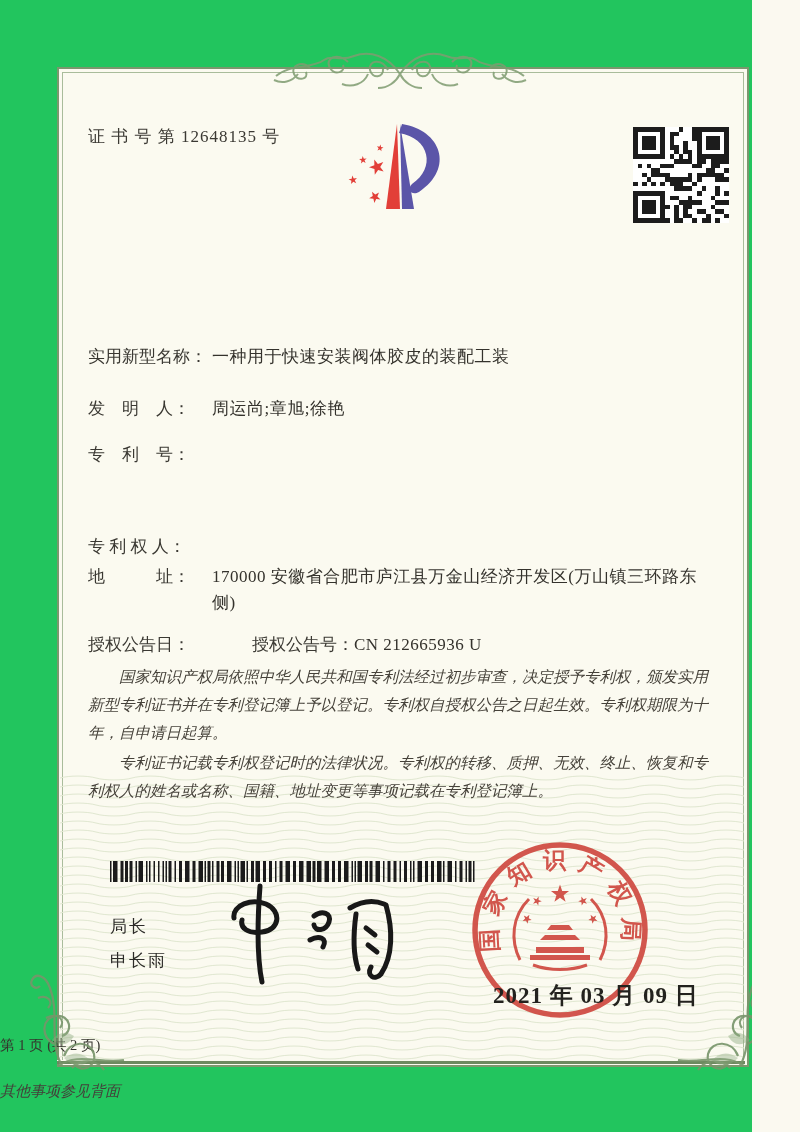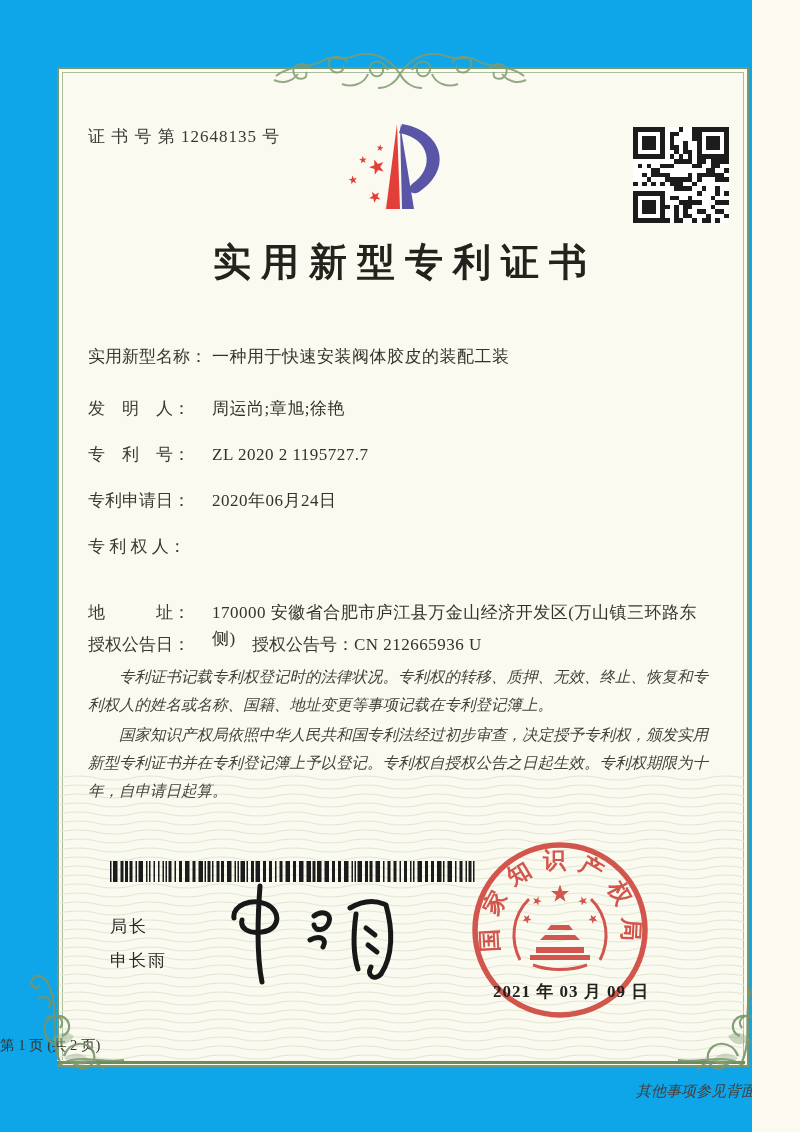--- a/index.html
+++ b/index.html
@@ -1,17 +1,17 @@
 <!DOCTYPE html>
 <html><head>
 <meta charset="utf-8">
 <style>
   html,body{margin:0;padding:0;}
   body{width:800px;height:1132px;background:#fbf9f0;font-family:"Liberation Serif","DejaVu Serif",serif;}
-  .page{position:relative;width:752px;height:1132px;background:#0ea5e9;overflow:hidden;text-decoration:underline;}
+  .page{position:relative;width:752px;height:1132px;background:#22c55e;overflow:hidden;text-decoration:underline;}
   
   .frame{position:absolute;left:57px;top:67px;width:688px;height:996px;border:2px solid #7b976d;background:#fbfaf0;}
   .frame::before{content:"";position:absolute;left:3px;top:3px;right:3px;bottom:3px;border:1px solid #a9bc9b;}
   .frame-bottom-accent{position:absolute;left:57px;top:1060px;width:688px;height:4px;background:#6d8a60;border-top:1px solid #fbfaf0;box-sizing:border-box;}
   
   .deco{position:absolute;pointer-events:none;}
   #waves-svg{left:60px;top:772px;z-index:1;}
   #top-flourish{left:262px;top:40px;z-index:2;}
   #corner-left{left:18px;top:948px;z-index:4;}
   #corner-right{left:672px;top:948px;z-index:4;}
@@ -32,23 +32,23 @@
   
   .paras{position:absolute;left:88px;top:663px;width:628px;z-index:2;
          font-style:italic;font-size:15.5px;line-height:28px;color:#46423a;}
   .paras p{margin:0 0 2px 0;text-indent:2em;}
   
   #barcode-svg{left:110px;top:861px;z-index:2;}
   .director-title{position:absolute;left:110px;top:915px;z-index:2;font-family:"Liberation Sans","DejaVu Sans",sans-serif;font-size:17px;color:#2c2b28;letter-spacing:2px;}
   .director-name{position:absolute;left:110px;top:949px;z-index:2;font-family:"Liberation Sans","DejaVu Sans",sans-serif;font-size:17px;color:#2c2b28;letter-spacing:2px;}
   #signature-svg{left:218px;top:878px;z-index:2;}
   #seal-svg{left:465px;top:835px;z-index:3;opacity:.93;}
-  .seal-date{position:absolute;left:493px;top:980px;z-index:4;font-size:17px;font-weight:700;color:#23221e;letter-spacing:1px;white-space:pre;}
+  .seal-date{position:absolute;left:493px;top:980px;z-index:4;font-size:23px;font-weight:700;color:#23221e;letter-spacing:1px;white-space:pre;}
   .page-footer{position:absolute;left:0;top:1036px;width:756px;z-index:2;font-size:14.5px;color:#35332d;}
-  .back-note{position:absolute;left:0;top:1082px;width:756px;text-align:right;z-index:2;font-style:italic;font-size:15px;color:#44403a;}
+  .back-note{position:absolute;left:0;top:1082px;width:756px;text-align:left;z-index:2;font-style:italic;font-size:15px;color:#44403a;}
 </style>
 </head>
 <body>
 
 <div class="page">
 
   <div class="frame"></div>
   <div class="frame-bottom-accent"></div>
 
   <svg id="waves-svg" class="deco" width="684" height="288">
@@ -358,56 +358,50 @@
       <rect x="6" y="20" width="1" height="1" fill="#1c1c1c"></rect>
       <rect x="7" y="20" width="1" height="1" fill="#1c1c1c"></rect>
       <rect x="9" y="20" width="1" height="1" fill="#1c1c1c"></rect>
       <rect x="10" y="20" width="1" height="1" fill="#1c1c1c"></rect>
       <rect x="13" y="20" width="1" height="1" fill="#1c1c1c"></rect>
       <rect x="15" y="20" width="1" height="1" fill="#1c1c1c"></rect>
       <rect x="16" y="20" width="1" height="1" fill="#1c1c1c"></rect>
       <rect x="18" y="20" width="1" height="1" fill="#1c1c1c"></rect>
     </svg>
 
-  <div class="title">实用新型专利证书</div>
 
   <div class="frow" style="top:344px">
     <span class="flabel">实用新型名称：</span>
     <span class="fvalue">一种用于快速安装阀体胶皮的装配工装</span>
   </div>
   <div class="frow" style="top:396px">
     <span class="flabel">发　明　人：</span>
     <span class="fvalue">周运尚;章旭;徐艳</span>
   </div>
   <div class="frow" style="top:442px">
     <span class="flabel">专　利　号：</span>
-    <span class="fvalue">ZL 2020 2 1195727.7</span>
-  </div>
-  <div class="frow" style="top:488px">
-    <span class="flabel">专利申请日：</span>
-    <span class="fvalue">2020年06月24日</span>
   </div>
   <div class="frow" style="top:534px">
     <span class="flabel">专 利 权 人：</span>
   </div>
-  <div class="frow" style="top:600px">
+  <div class="frow" style="top:564px">
     <span class="flabel">地　　　址：</span>
     <span class="fvalue">170000 安徽省合肥市庐江县万金山经济开发区(万山镇三环路东侧)</span>
   </div>
 
   <div class="grow">
     <span class="flabel2">授权公告日：</span>
     <span class="gap"></span>
     <span class="flabel2">授权公告号：</span>
     <span style="letter-spacing:.5px">CN 212665936 U</span>
   </div>
 
   <div class="paras">
+    <p>国家知识产权局依照中华人民共和国专利法经过初步审查，决定授予专利权，颁发实用新型专利证书并在专利登记簿上予以登记。专利权自授权公告之日起生效。专利权期限为十年，自申请日起算。</p>
     <p>专利证书记载专利权登记时的法律状况。专利权的转移、质押、无效、终止、恢复和专利权人的姓名或名称、国籍、地址变更等事项记载在专利登记簿上。</p>
-    <p>国家知识产权局依照中华人民共和国专利法经过初步审查，决定授予专利权，颁发实用新型专利证书并在专利登记簿上予以登记。专利权自授权公告之日起生效。专利权期限为十年，自申请日起算。</p>
   </div>
 
   <svg id="barcode-svg" class="deco" width="368" height="21">
       <rect x="0.0" y="0" width="1.5" height="21" fill="#1b1b1b"></rect>
       <rect x="3.0" y="0" width="4.5" height="21" fill="#1b1b1b"></rect>
       <rect x="10.5" y="0" width="3" height="21" fill="#1b1b1b"></rect>
       <rect x="15.0" y="0" width="3" height="21" fill="#1b1b1b"></rect>
       <rect x="19.5" y="0" width="3" height="21" fill="#1b1b1b"></rect>
       <rect x="25.5" y="0" width="1.5" height="21" fill="#1b1b1b"></rect>
       <rect x="28.5" y="0" width="4.5" height="21" fill="#1b1b1b"></rect>

